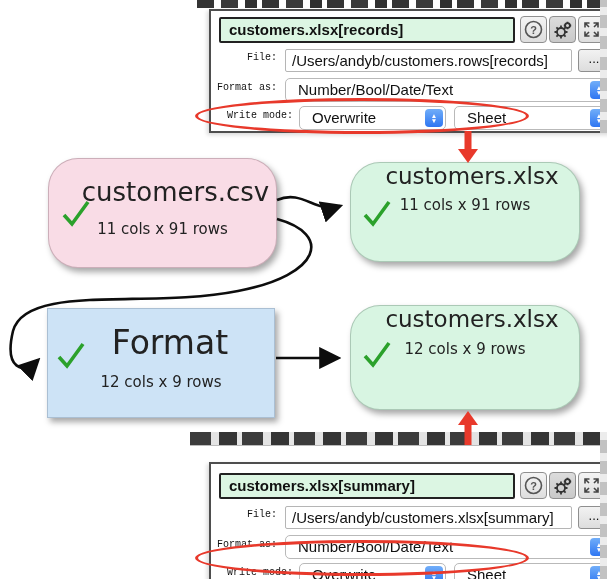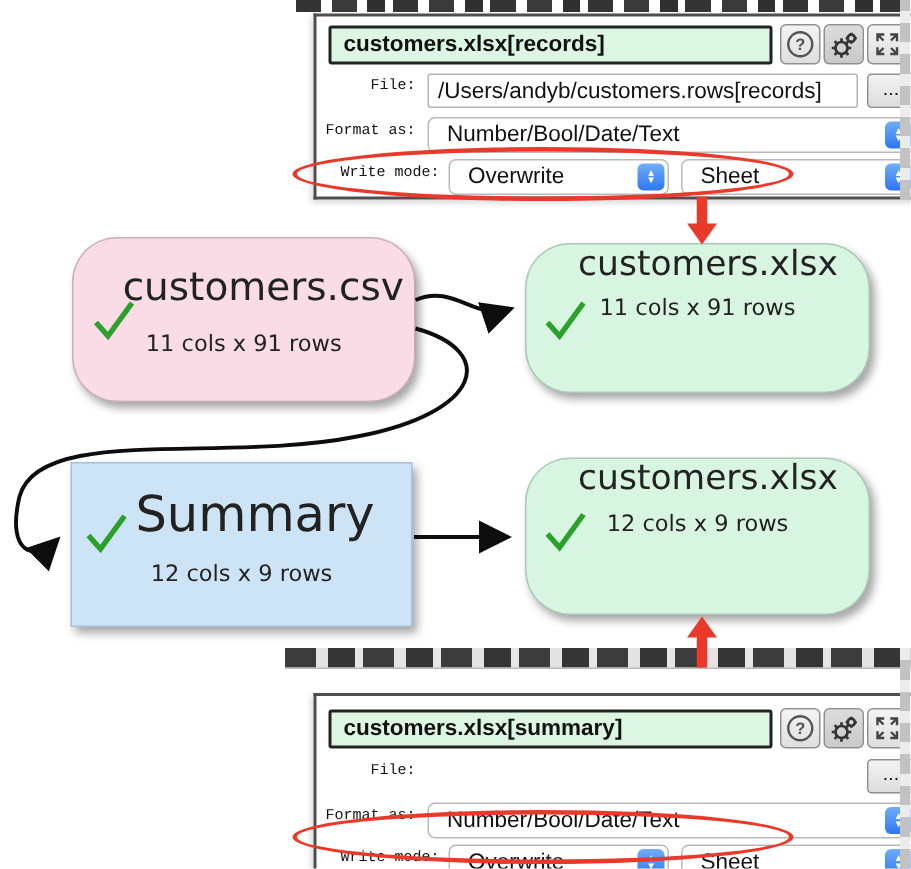--- a/index.html
+++ b/index.html
@@ -108,21 +108,21 @@
       <polyline points="3,16 11,25 27,3" fill="none" stroke="#2ba12b" stroke-width="3.6"></polyline>
     </svg>
     <div class="node-title"><span>customers.xlsx</span><br></div>
     <div class="node-stats">11 cols x 91 rows</div>
   </div>
 
   <div class="node" id="node-summary">
     <svg class="check" style="left:8px;top:32px" width="30" height="30">
       <polyline points="3,16 11,25 27,3" fill="none" stroke="#2ba12b" stroke-width="3.6"></polyline>
     </svg>
-    <div class="node-title">Summary</div>
+    <div class="node-title">Format</div>
     <div class="node-stats">12 cols x 9 rows</div>
   </div>
 
   <div class="node round" id="node-summary-out">
     <svg class="check" style="left:11px;top:34px" width="30" height="30">
       <polyline points="3,16 11,25 27,3" fill="none" stroke="#2ba12b" stroke-width="3.6"></polyline>
     </svg>
     <div class="node-title"><span>customers.xlsx</span><br></div>
     <div class="node-stats">12 cols x 9 rows</div>
   </div>
@@ -218,20 +218,21 @@
           <g stroke="#444" stroke-width="1.6" fill="none">
             <path d="M7,7 L3,3 M3,7.5 V3 H7.5"></path>
             <path d="M12,7 L16,3 M11.5,3 H16 V7.5"></path>
             <path d="M7,12 L3,16 M3,11.5 V16 H7.5"></path>
             <path d="M12,12 L16,16 M16,11.5 V16 H11.5"></path>
           </g>
         </svg>
       </div>
 
       <div class="row-label" style="left:0;top:45px;width:66px">File:</div>
+      <div class="text-field" style="left:74px;top:42px;width:287px">/Users/andyb/customers.xlsx[summary]</div>
       <div class="dots-btn" style="left:367px;top:42px">...</div>
 
       <div class="row-label" style="left:0;top:75px;width:66px">Format as:</div>
       <div class="combo" style="left:74px;top:71px;width:326px">
         <span>Number/Bool/Date/Text</span>
         <span class="stepper">
             <span>▲</span>
             <span>▼</span>
           </span>
       </div>

